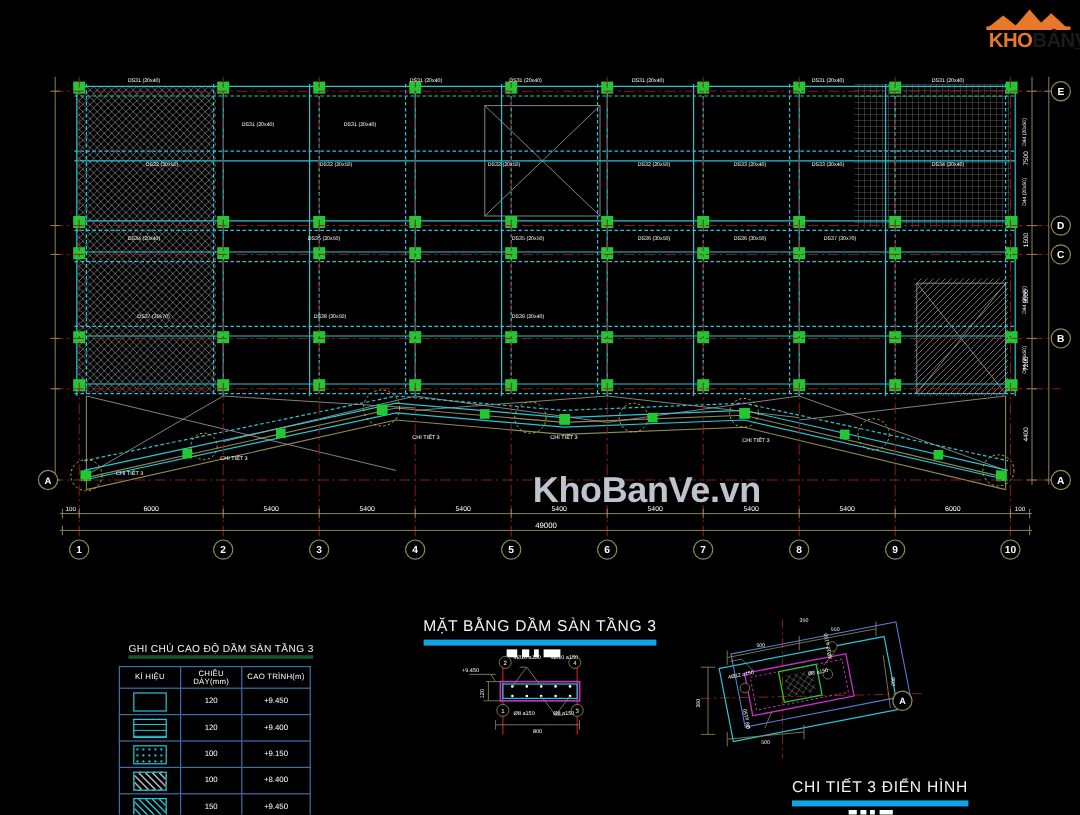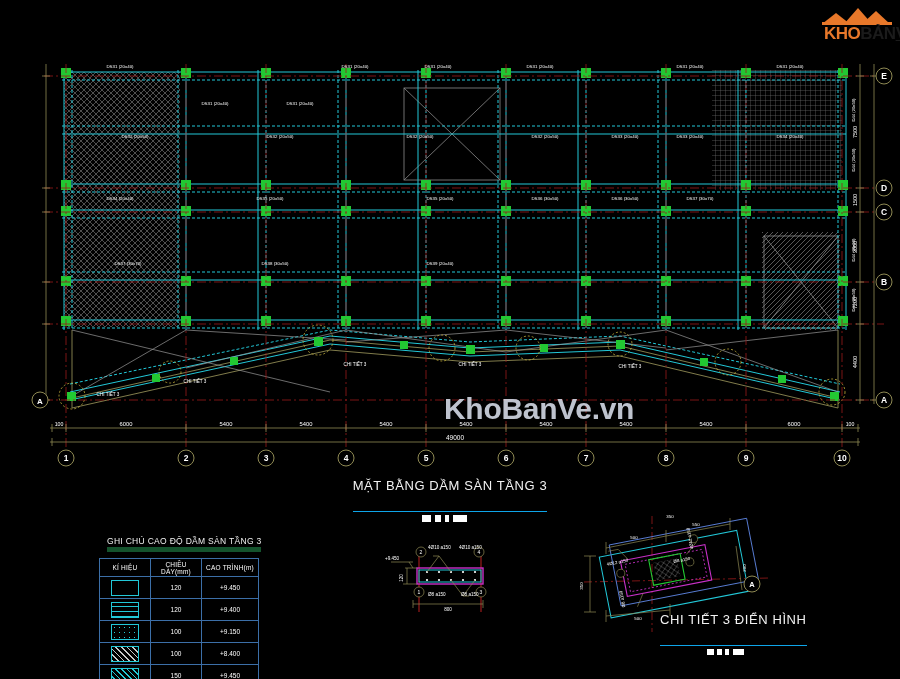--- a/index.html
+++ b/index.html
@@ -41,23 +41,24 @@
 
   
   .cad-title {
     color: #f2f2f2;
     font-size: 13px;
     letter-spacing: 0.6px;
     white-space: nowrap;
     text-align: center;
   }
   .cad-title .rule {
-    border-bottom: 1px solid #0ea5e9;
-    padding-bottom: 18px;
+    border-bottom: 5px solid #0ea5e9;
+    padding-bottom: 4px;
     display: inline-block;
+    margin-top: 36px;
   }
   .title-bars {
     margin: 3px auto 0 auto;
     display: block;
   }
 
   
   #wm-mid {
     left: 444px; top: 392px;
     color: #cfd4e0;
@@ -77,21 +78,21 @@
     white-space: nowrap;
   }
 
   
   #legend-wrap { left: 99px; top: 530px; }
   #legend-title {
     color: #f0f0f0;
     font-size: 8.5px;
     letter-spacing: 0.3px;
     white-space: nowrap;
-    border-bottom: 5px solid #14532d;
+    border-bottom: 3px solid #14532d;
     display: inline-block;
     padding-bottom: 1px;
     margin-left: 8px;
   }
   table#legend {
     border-collapse: collapse;
     margin-top: 6px;
     background: #000;
   }
   table#legend td, table#legend th {

